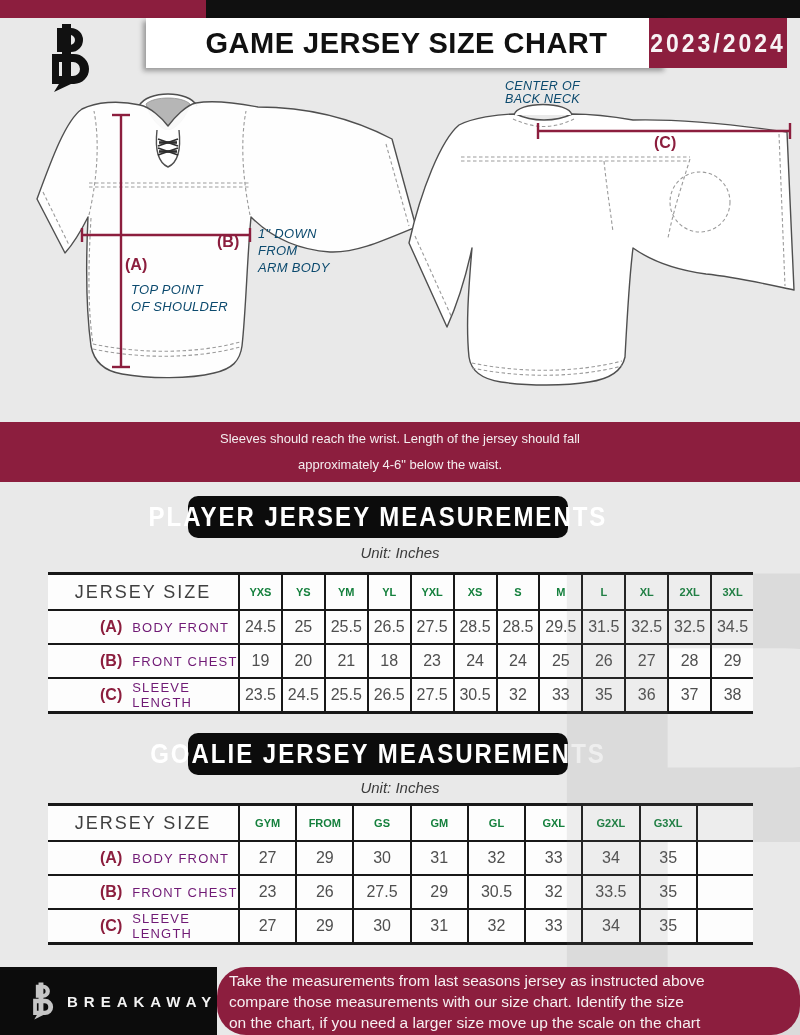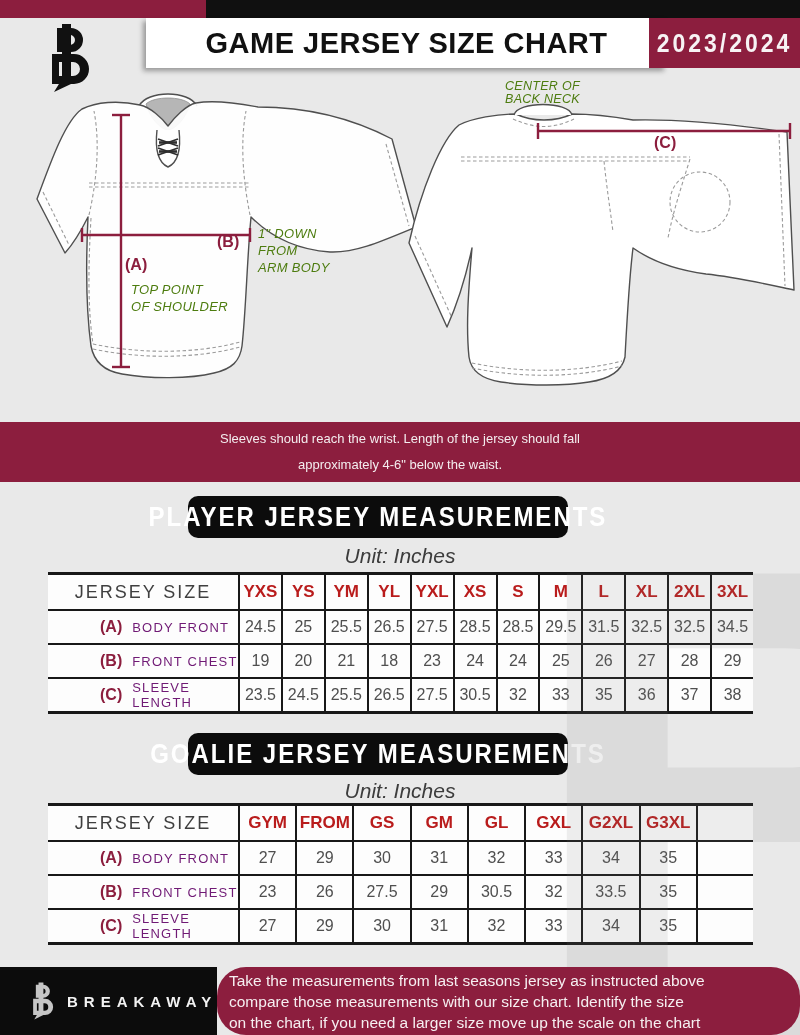--- a/index.html
+++ b/index.html
@@ -5,45 +5,45 @@
   html,body{margin:0;padding:0;}
   .page{position:relative;width:800px;height:1035px;background:#e9e9e9;overflow:hidden;
         font-family:"Liberation Sans",sans-serif;}
   
   .topstrip{position:absolute;left:0;top:0;width:800px;height:18px;background:#101010;}
   .topstrip-maroon{position:absolute;left:0;top:0;width:206px;height:18px;background:#8c1e3e;}
   .titleband{position:absolute;left:128px;top:18px;width:521px;height:50px;background:#ffffff;
              display:flex;align-items:center;justify-content:center;
              box-shadow:-3px 3px 5px rgba(0,0,0,0.35);margin-left:18px;}
   .page-title{font-size:29px;font-weight:800;color:#111;letter-spacing:.5px;white-space:nowrap;}
-  .yearblock{position:absolute;left:649px;top:18px;width:151px;height:50px;background:#8c1e3e;
+  .yearblock{position:absolute;left:649px;top:18px;width:138px;height:50px;background:#8c1e3e;
              display:flex;align-items:center;justify-content:center;}
   .yearblock span{color:#f7f3f4;font-size:23px;font-weight:700;letter-spacing:3px;
                   transform:scaleY(1.15);white-space:nowrap;}
   .logo{position:absolute;left:24px;top:22px;}
   
   .diagram{position:absolute;left:0;top:80px;}
   .mkey{position:absolute;color:#8c1e3e;font-weight:700;font-size:16px;}
-  .mnote{position:absolute;color:#4d7c0f;font-style:italic;font-size:13px;letter-spacing:.3px;}
+  .mnote{position:absolute;color:#0c4a6e;font-style:italic;font-size:13px;letter-spacing:.3px;}
   .mnote span{display:block;line-height:17px;}
   .mnote.tight span{line-height:13px;font-size:12.5px;}
   
   .notice{position:absolute;left:0;top:422px;width:800px;height:60px;background:#8c1e3e;
           display:flex;flex-direction:column;align-items:center;justify-content:center;}
   .notice span{color:#f4edef;font-size:13px;line-height:26px;display:block;}
   
   .banner{position:absolute;left:188px;width:380px;height:42px;background:#0c0c0c;border-radius:10px;
           display:flex;align-items:center;justify-content:center;}
   .banner span{color:#fff;font-weight:700;font-size:24px;letter-spacing:2px;transform:scaleY(1.18);white-space:nowrap;}
-  .unit{position:absolute;left:0;width:800px;text-align:center;font-style:italic;font-size:21px;color:#3c3c3c;}
+  .unit{position:absolute;left:0;width:800px;text-align:center;font-style:italic;font-size:15px;color:#3c3c3c;}
   
   .mtable{position:absolute;left:48px;width:705px;display:grid;background:#fdfdfd;
           border-top:3px solid #181818;border-bottom:3px solid #181818;}
   .cell{display:flex;align-items:center;justify-content:center;border-bottom:2px solid #181818;}
-  .hcell{height:34px;font-weight:700;font-size:17px;color:#b91c1c;}
+  .hcell{height:34px;font-weight:700;font-size:11px;color:#15803d;}
   .sizehead{font-weight:400;font-size:18px;letter-spacing:2px;color:#3f3f3f;}
   .vline{border-left:2px solid #181818;}
   .lcell{justify-content:flex-start;padding-left:52px;height:32px;gap:10px;}
   .vcell{height:32px;font-size:16px;color:#4f4f4f;}
   .lastrow{border-bottom:none;}
   .rkey{color:#8c1e3e;font-weight:700;font-size:16px;}
   .rlabel{font-size:13px;letter-spacing:1.2px;color:#701a75;}
   
   .footer{position:absolute;left:0;top:967px;width:800px;height:68px;}
   .footer-black{position:absolute;left:0;top:0;width:217px;height:68px;background:#0c0c0c;

